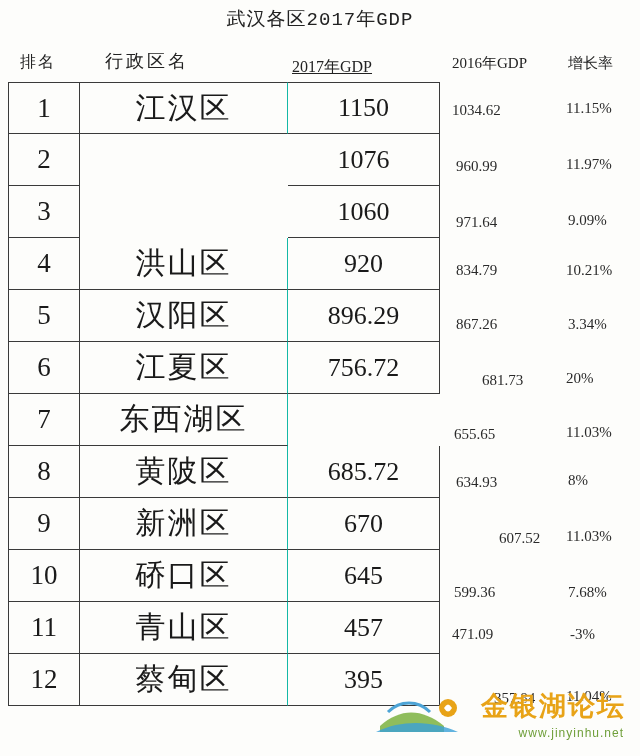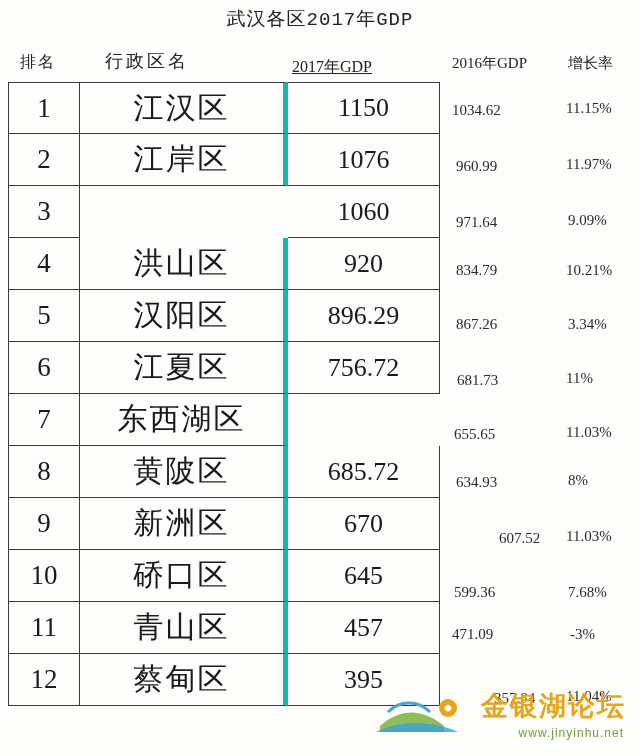--- a/index.html
+++ b/index.html
@@ -79,21 +79,21 @@
   .cell-rank {
     left: 8px;
     width: 72px;
     border-left: 1px solid #3a3a3a;
     border-right: 1px solid #3a3a3a;
     font-size: 27px;
   }
   .cell-name {
     left: 80px;
     width: 208px;
-    border-right: 5px solid #14b8a6;
+    border-right: 1px solid #14b8a6;
     font-size: 30px;
     letter-spacing: 2px;
     font-family: Liberation Serif, serif;
   }
   .cell-gdp17 {
     left: 288px;
     width: 152px;
     border-right: 1px solid #3a3a3a;
     font-size: 26px;
   }
@@ -125,21 +125,21 @@
   
   .row:nth-child(1) .cell-gdp16  { padding-top: 2px; }
   .row:nth-child(2) .cell-gdp16  { padding-top: 6px; left: 456px;}
   .row:nth-child(2) .cell-growth { padding-top: 4px; }
   .row:nth-child(3) .cell-gdp16  { padding-top: 10px; left: 456px;}
   .row:nth-child(3) .cell-growth { padding-top: 8px; left: 568px;}
   .row:nth-child(4) .cell-gdp16  { padding-top: 6px; left: 456px;}
   .row:nth-child(4) .cell-growth { padding-top: 6px; }
   .row:nth-child(5) .cell-gdp16  { padding-top: 8px; left: 456px;}
   .row:nth-child(5) .cell-growth { padding-top: 8px; left: 568px;}
-  .row:nth-child(6) .cell-gdp16  { padding-top: 12px; left: 457px;}
+  .row:nth-child(6) .cell-gdp16  { padding-top: 12px; left: 482px;}
   .row:nth-child(6) .cell-growth { padding-top: 10px; left: 566px;}
   .row:nth-child(7) .cell-gdp16  { padding-top: 14px; left: 454px;}
   .row:nth-child(7) .cell-growth { padding-top: 12px; left: 566px;}
   .row:nth-child(8) .cell-gdp16  { padding-top: 10px; left: 456px;}
   .row:nth-child(8) .cell-growth { padding-top: 8px; left: 568px;}
   .row:nth-child(9) .cell-gdp16  { padding-top: 14px; left: 456px; margin-left: 43px;}
   .row:nth-child(9) .cell-growth { padding-top: 12px; left: 566px;}
   .row:nth-child(10) .cell-gdp16 { padding-top: 16px; left: 454px;}
   .row:nth-child(10) .cell-growth{ padding-top: 16px; left: 568px;}
   .row:nth-child(11) .cell-gdp16 { padding-top: 6px; left: 452px;}
@@ -205,21 +205,20 @@
     <div class="row">
       <div class="cell-rank">1</div>
       <div class="cell-name">江汉区</div>
       <div class="cell-gdp17">1150</div>
       <div class="cell-gdp16">1034.62</div>
       <div class="cell-growth">11.15%</div>
     </div>
 
     <div class="row">
       <div class="cell-rank">2</div>
-      <div class="cell-name">江岸区</div>
       <div class="cell-gdp17">1076</div>
       <div class="cell-gdp16">960.99</div>
       <div class="cell-growth">11.97%</div>
     </div>
 
     <div class="row">
       <div class="cell-rank">3</div>
       <div class="cell-gdp17">1060</div>
       <div class="cell-gdp16">971.64</div>
       <div class="cell-growth">9.09%</div>
@@ -239,21 +238,21 @@
       <div class="cell-gdp17">896.29</div>
       <div class="cell-gdp16">867.26</div>
       <div class="cell-growth">3.34%</div>
     </div>
 
     <div class="row">
       <div class="cell-rank">6</div>
       <div class="cell-name">江夏区</div>
       <div class="cell-gdp17">756.72</div>
       <div class="cell-gdp16">681.73</div>
-      <div class="cell-growth">11%</div>
+      <div class="cell-growth">20%</div>
     </div>
 
     <div class="row">
       <div class="cell-rank">7</div>
       <div class="cell-name">东西湖区</div>
       <div class="cell-gdp16">655.65</div>
       <div class="cell-growth">11.03%</div>
     </div>
 
     <div class="row">

